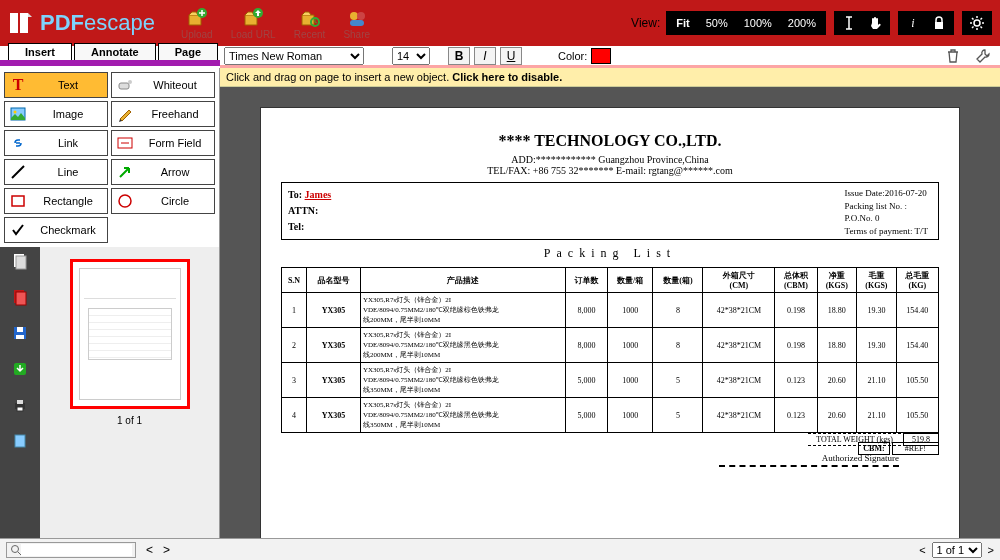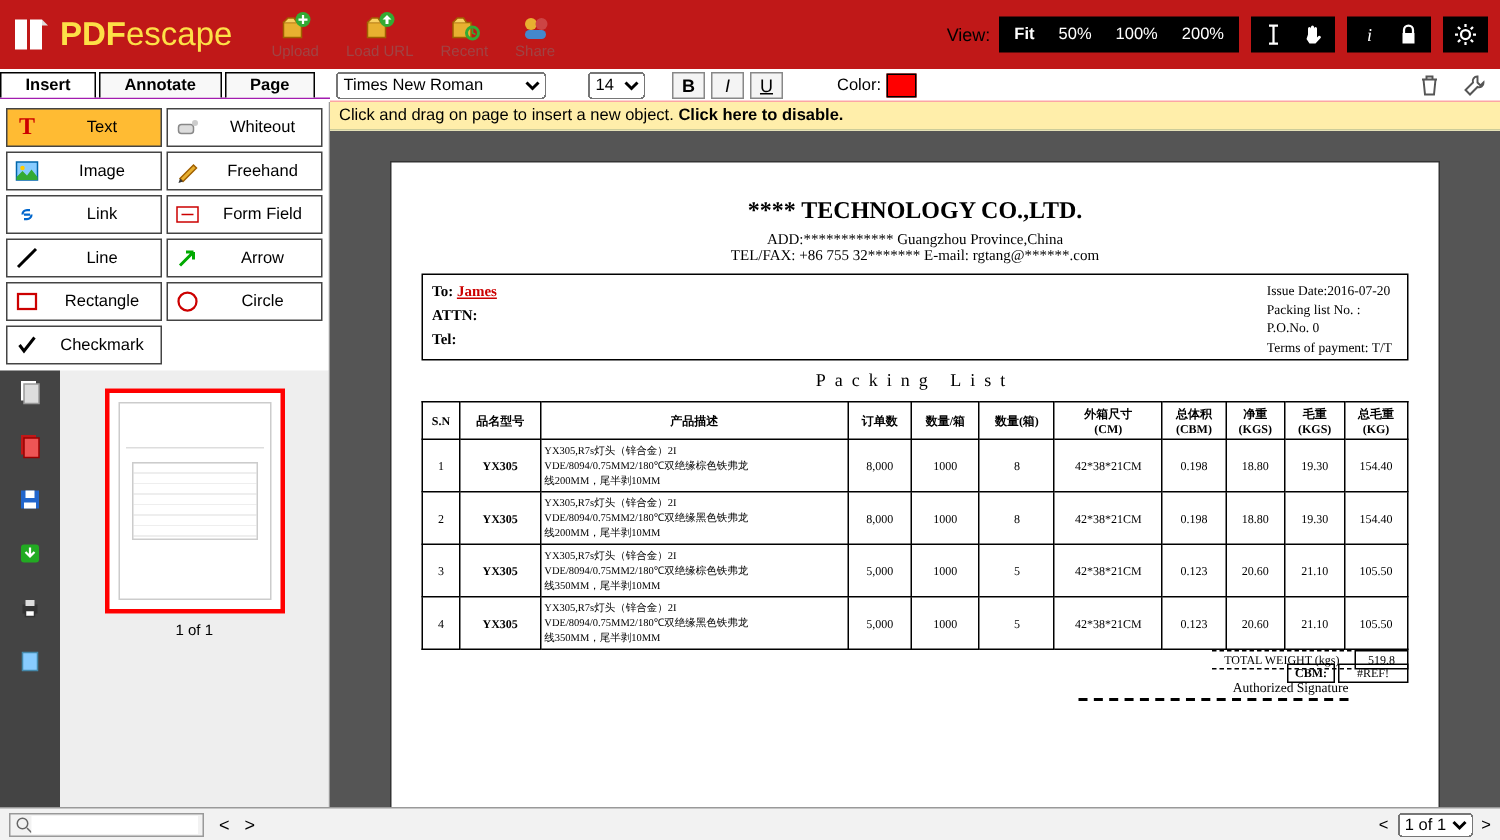--- a/index.html
+++ b/index.html
@@ -1,47 +1,47 @@
 <!DOCTYPE html>
 <html><head>
 <meta charset="utf-8">
 <style>
 *{box-sizing:border-box;margin:0;padding:0;}
 body{font-family:Arial,sans-serif;font-size:12px;background:#fff;width:1000px;height:560px;overflow:hidden;}
 .topbar{background:#c01818;height:46px;display:flex;align-items:center;padding:0 8px;gap:6px;}
-.logo{display:flex;align-items:center;color:#fde047;font-size:22px;font-weight:300;}
+.logo{display:flex;align-items:center;color:#7dd3fc;font-size:22px;font-weight:300;}
 .logo svg{margin-right:6px;}
 .logo b{font-weight:700;}
 .top-btns{display:flex;gap:18px;margin-left:20px;}
 .top-btn{display:flex;flex-direction:column;align-items:center;color:#a04444;font-size:10px;cursor:pointer;}
 .top-btn svg{width:22px;height:22px;}
 .view-controls{margin-left:auto;display:flex;align-items:center;gap:0;}
 .vc-label{color:#000;background:transparent;padding:2px 6px;font-size:12px;}
 .black-panel{background:#000;color:#fff;display:flex;align-items:center;height:24px;padding:0 2px;}
 .zoom-btn{color:#fff;padding:0 8px;font-size:11px;cursor:pointer;}
 .zoom-btn.active{font-weight:bold;}
 .icon-wrap{width:26px;height:22px;display:flex;align-items:center;justify-content:center;}
-.tabs-row{display:flex;align-items:end;background:#fff;height:20px;border-bottom:1px solid #a21caf;}
+.tabs-row{display:flex;align-items:end;background:#fff;height:20px;border-bottom:6px solid #a21caf;justify-content:flex-end;}
 .tab{border:1px solid #000;border-bottom:none;padding:2px 16px;font-size:11px;font-weight:bold;cursor:pointer;background:#f8f8f8;margin-right:2px;}
 .tab.active{background:#fff;}
 .main{display:flex;height:472px;}
 .leftcol{width:220px;display:flex;flex-direction:column;border-right:1px solid #999;}
 .tool-grid{display:grid;grid-template-columns:1fr 1fr;gap:3px;padding:4px;background:#fff;}
 .tool{border:1px solid #444;height:26px;display:flex;align-items:center;padding:0 4px;cursor:pointer;font-size:11px;gap:6px;}
 .tool.active{background:#ffbb33;}
 .tool-icon{width:18px;height:18px;display:flex;align-items:center;justify-content:center;flex-shrink:0;}
 .tool span{flex:1;text-align:center;}
 .thumb-area{flex:1;background:#eee;position:relative;display:flex;}
 .sidebar-icons{width:40px;background:#444;display:flex;flex-direction:column;align-items:center;padding-top:4px;gap:16px;}
 .sidebar-icons .ico{width:20px;height:20px;cursor:pointer;display:flex;align-items:center;justify-content:center;}
 .thumb-panel{flex:1;display:flex;flex-direction:column;align-items:center;padding:12px;}
 .thumb{border:3px solid red;width:120px;height:150px;background:#fff;position:relative;}
 .thumb-inner{position:absolute;inset:6px;border:1px solid #ccc;}
 .thumb-label{margin-top:6px;font-size:10px;}
-.fmt-bar{height:22px;background:#fff;border-bottom:1px solid #fca5a5;display:flex;align-items:center;padding:0 4px;gap:4px;font-size:11px;}
+.fmt-bar{height:22px;background:#fff;border-bottom:3px solid #fca5a5;display:flex;align-items:center;padding:0 4px;gap:4px;font-size:11px;}
 .fmt-bar select,.fmt-bar input{font-size:11px;height:18px;}
 .fmt-bar .sel-font{width:140px;}
 .fmt-bar .sel-size{width:38px;}
 .fmt-btn{width:22px;height:18px;border:1px solid #888;background:#f4f4f4;display:flex;align-items:center;justify-content:center;font-size:12px;cursor:pointer;}
 .color-sw{width:20px;height:16px;background:red;border:1px solid #000;}
 .hint-bar{background:#ffeeaa;font-size:11px;padding:3px 6px;border-bottom:1px solid #cc9;}
 .canvas-area{flex:1;background:#555;overflow:auto;position:relative;}
 .page{background:#fff;width:700px;min-height:500px;margin:20px auto;padding:24px 20px;border:1px solid #333;font-family:'Times New Roman',serif;}
 .page h1{text-align:center;font-size:16px;font-weight:bold;margin-bottom:4px;}
 .page .sub{text-align:center;font-size:10px;}

